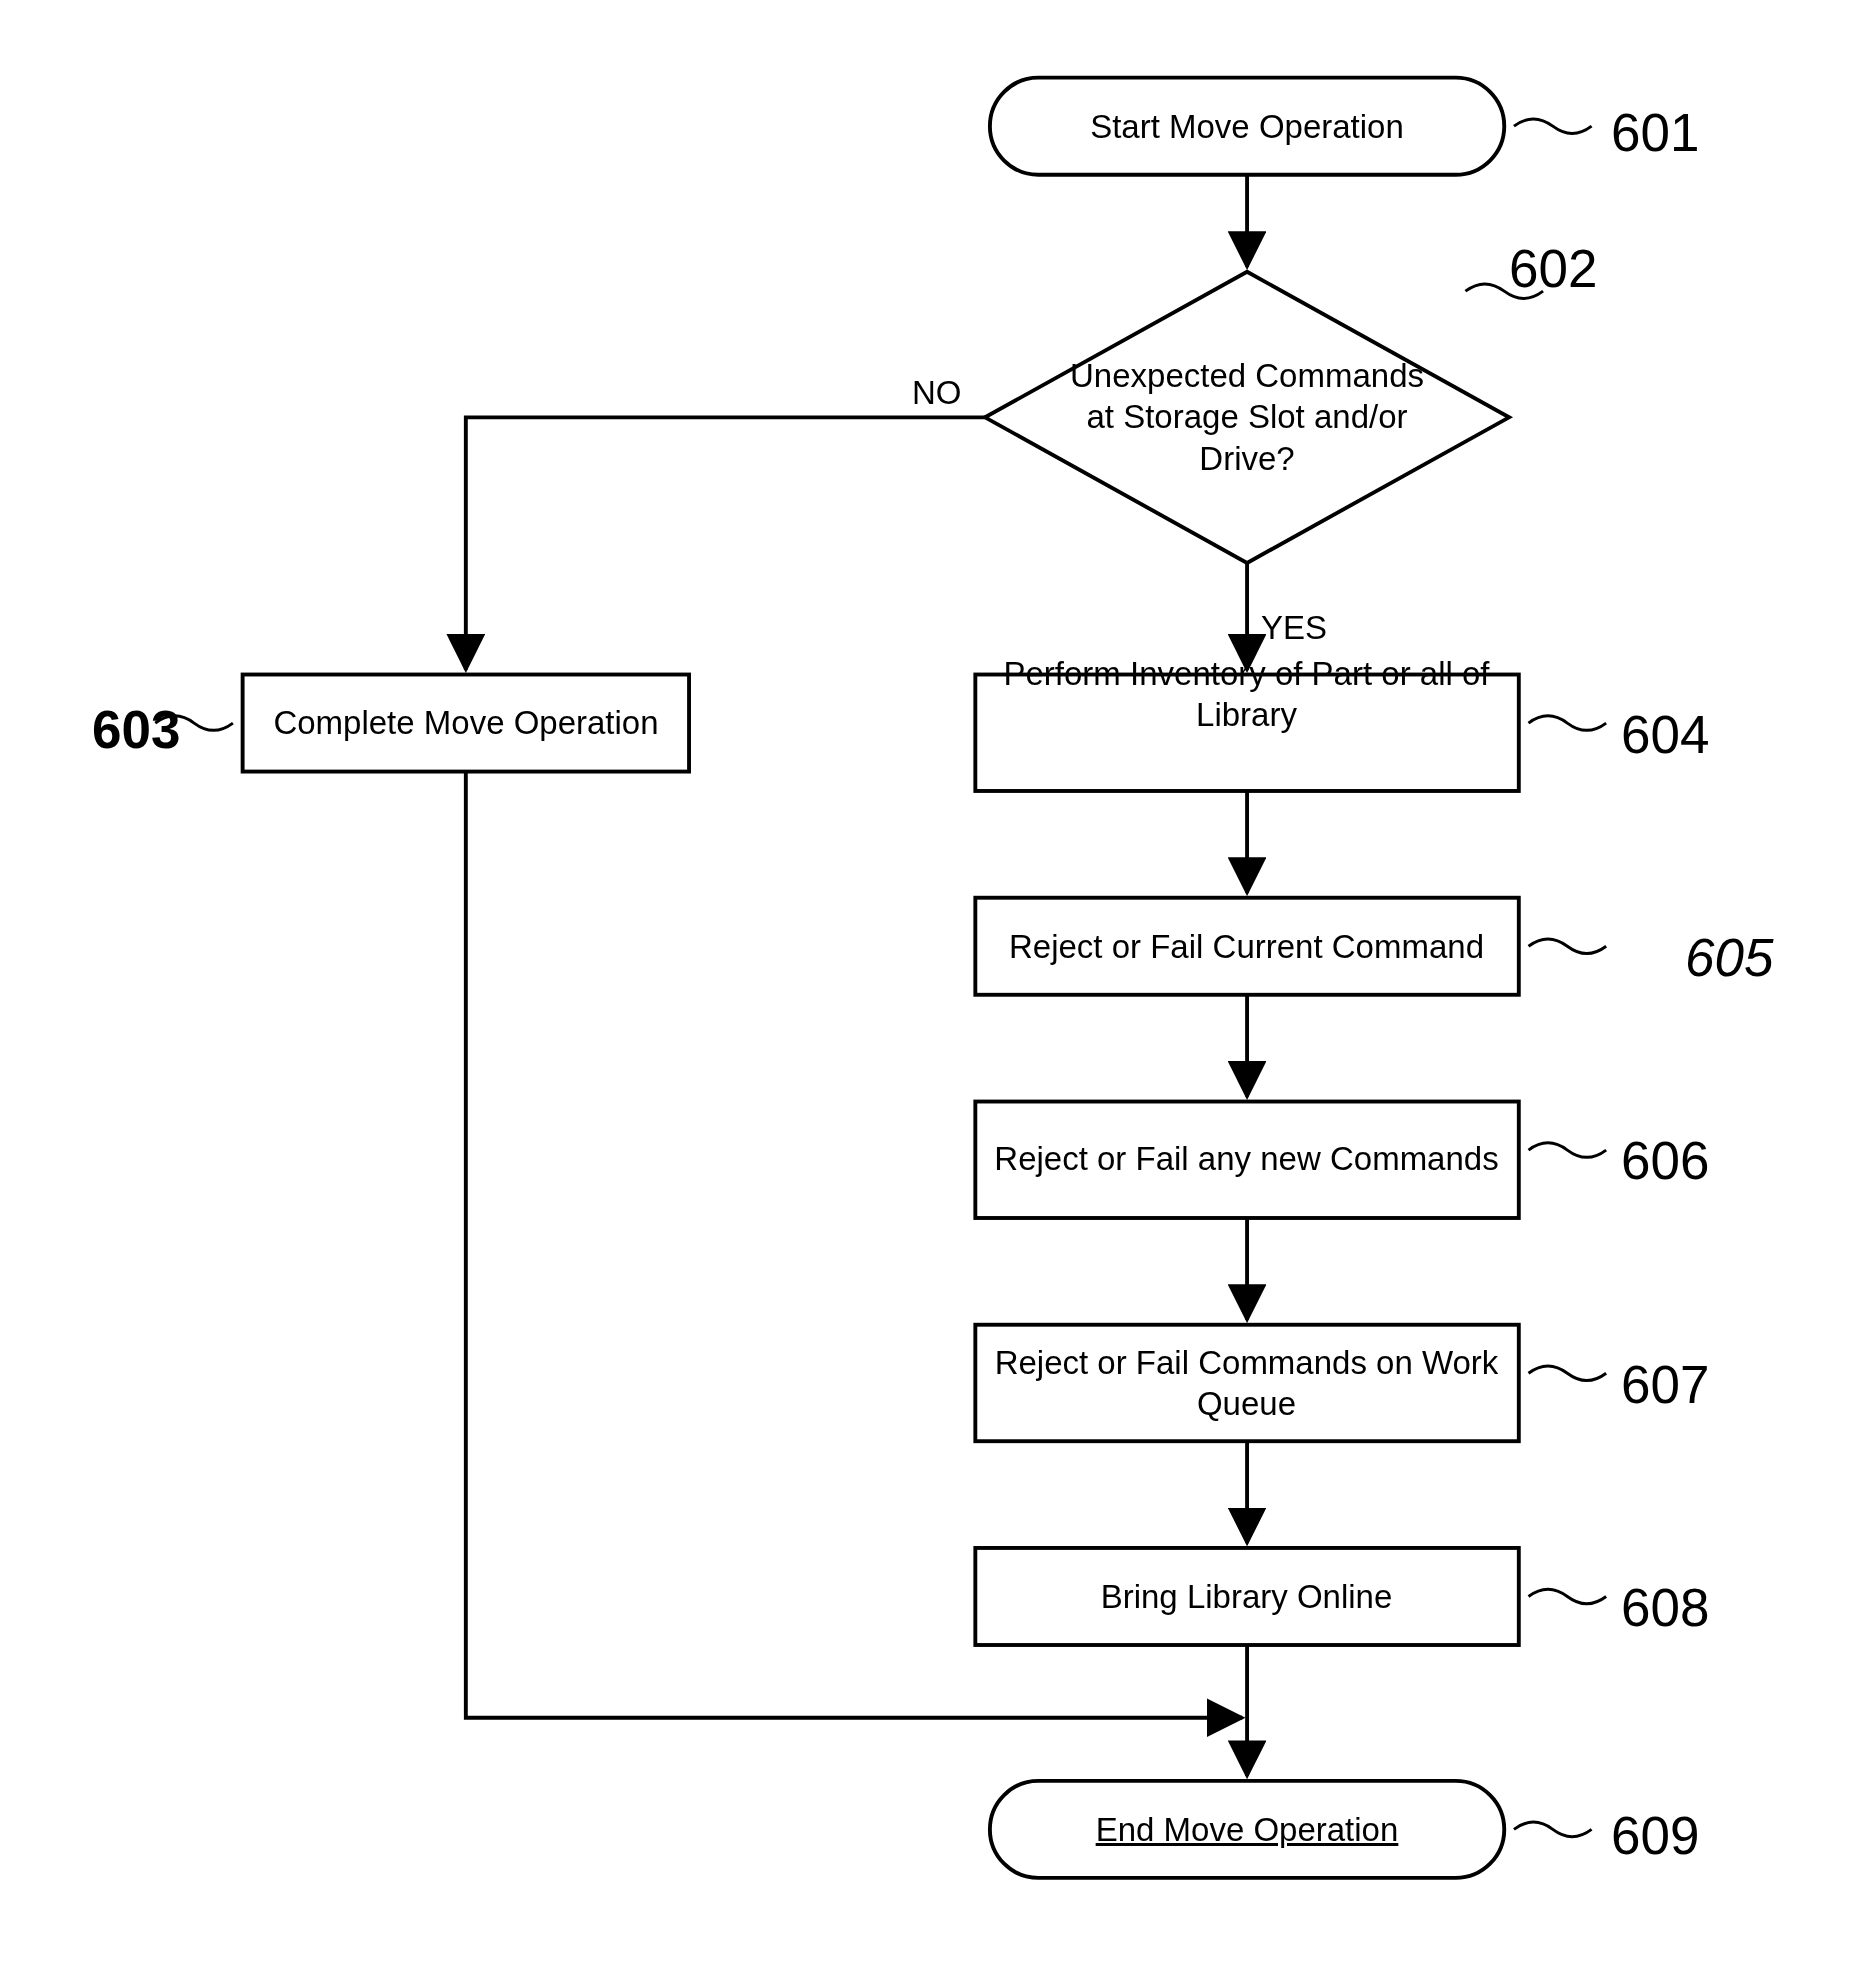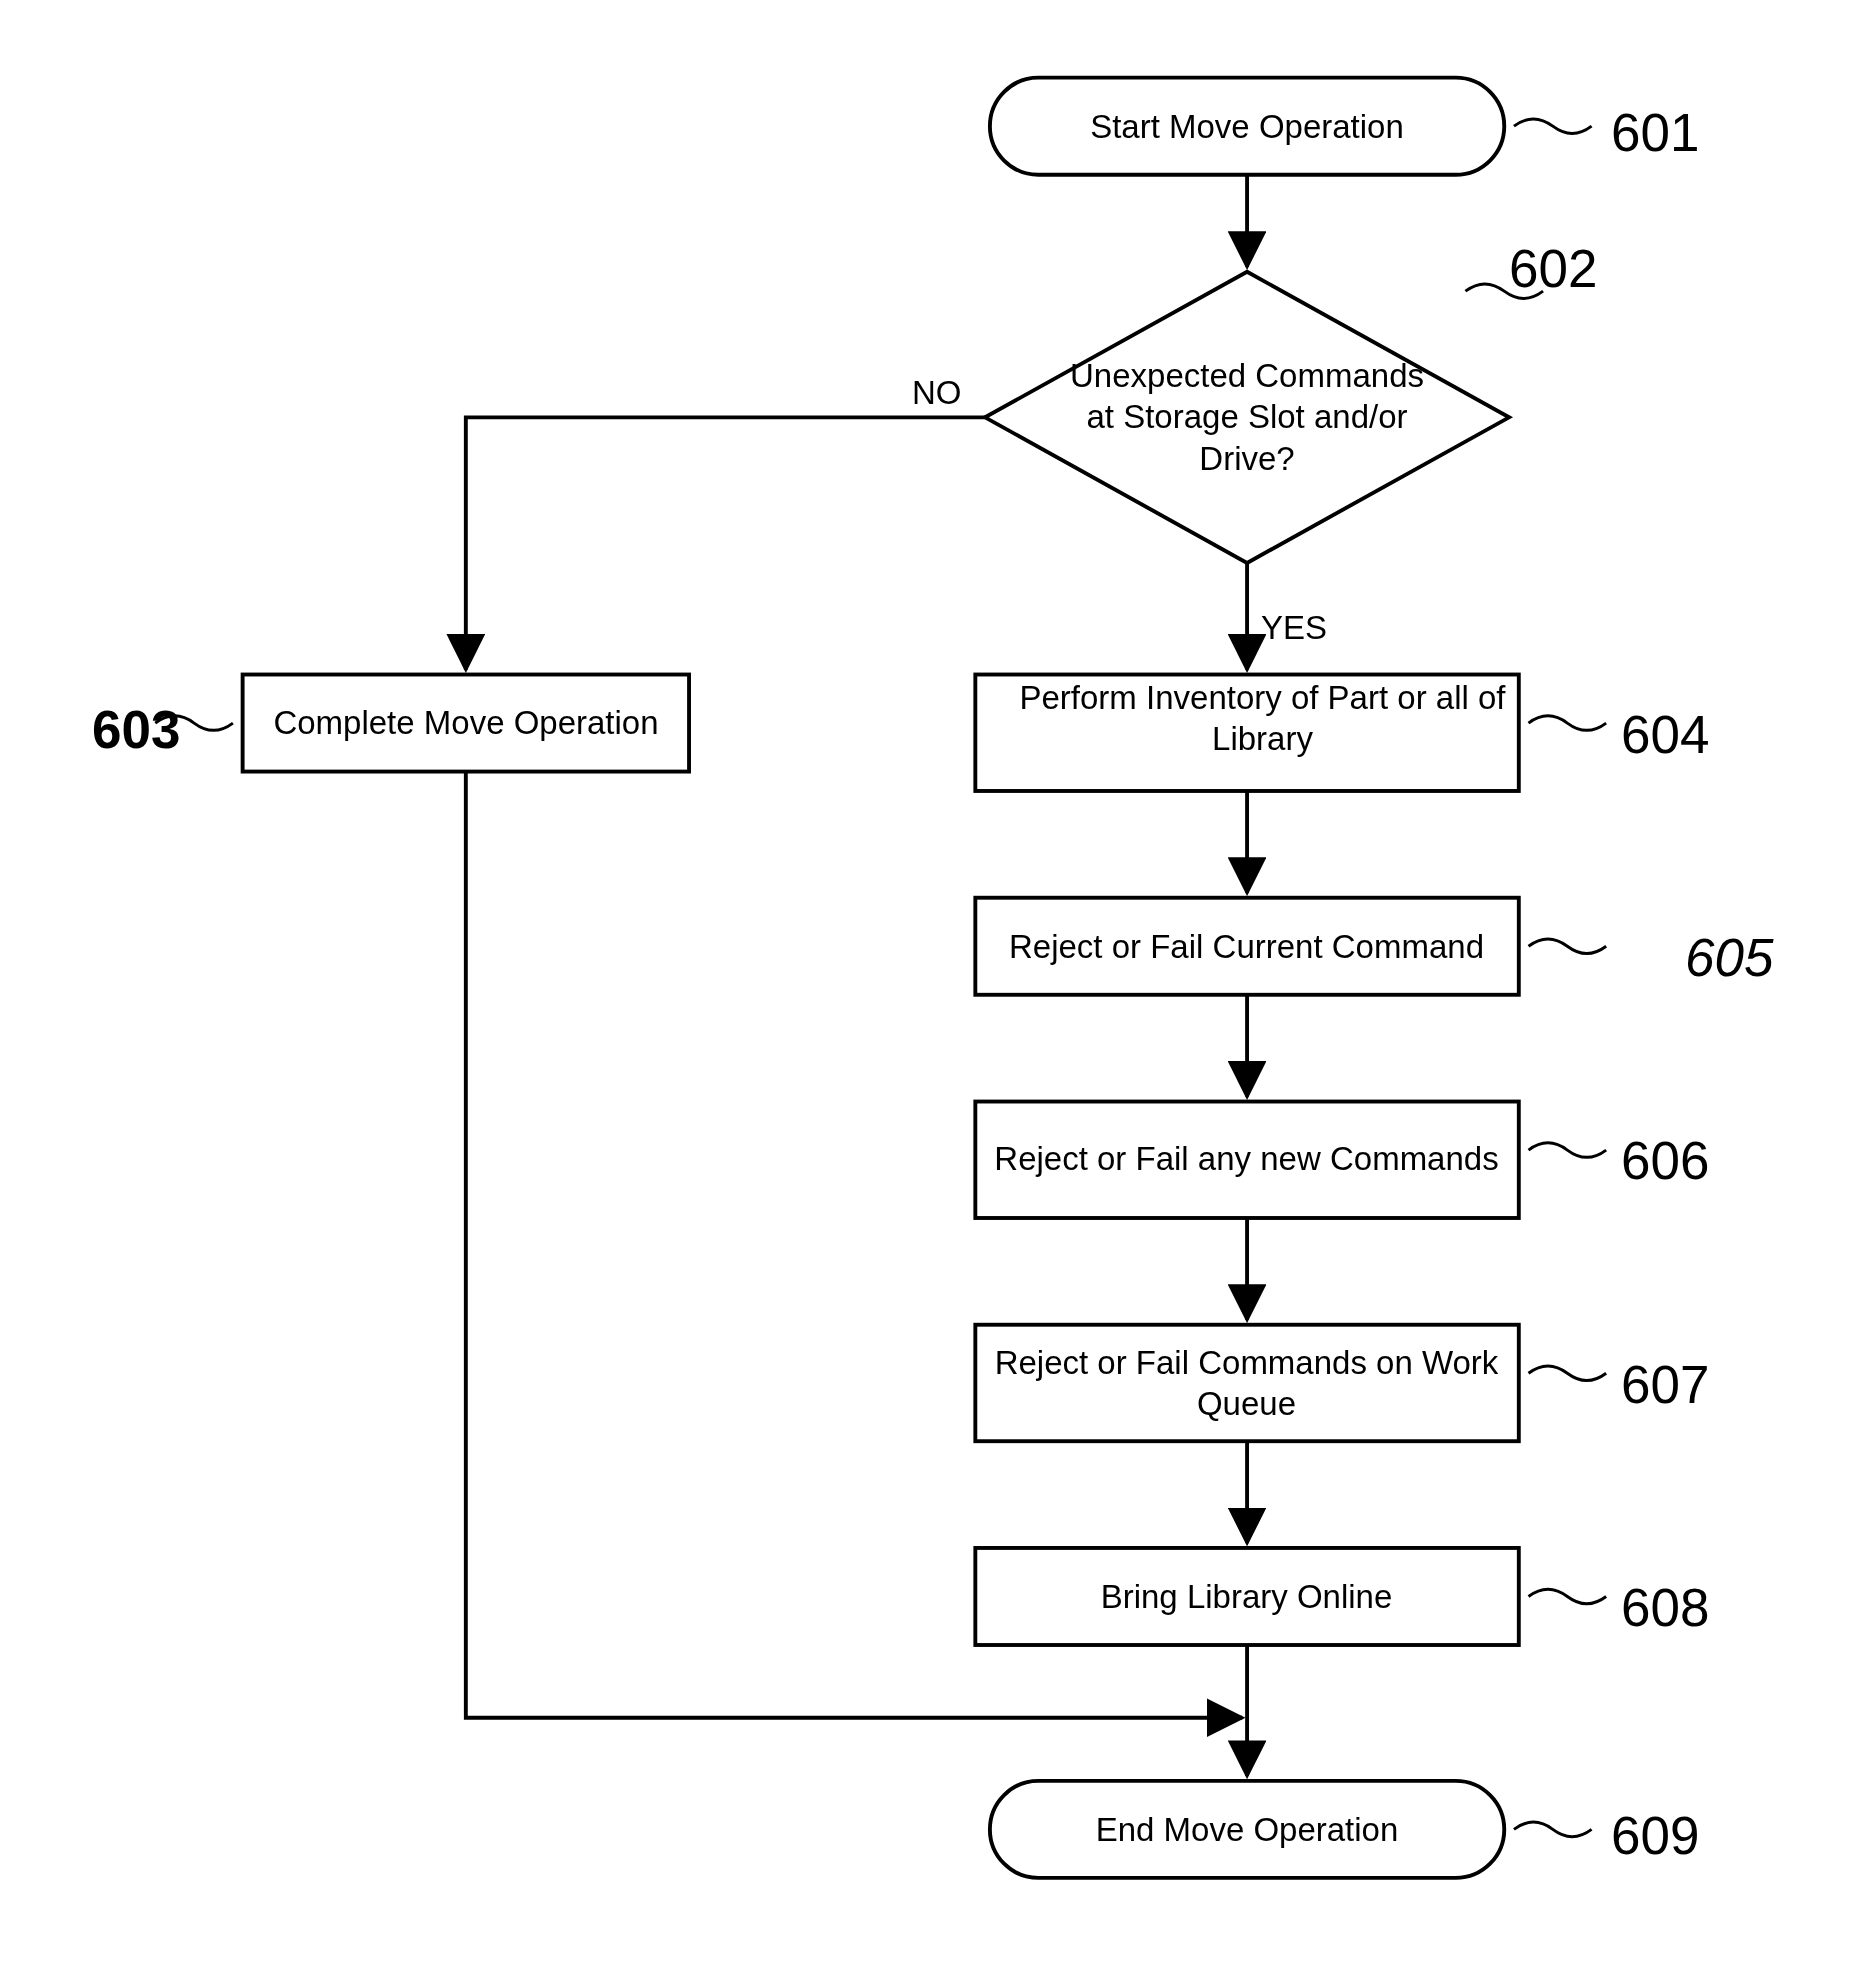--- a/index.html
+++ b/index.html
@@ -87,26 +87,26 @@
 
   <polyline points="480,795 480,1770 1280,1770" fill="none" stroke="#000" stroke-width="4" marker-end="url(#arrow)"></polyline>
 
   <rect x="1020" y="1835" rx="50" ry="50" width="530" height="100" fill="#fff" stroke="#000" stroke-width="4"></rect>
   <path d="M 1560 1885 q 20 -15 40 0 q 20 15 40 0" fill="none" stroke="#000" stroke-width="3"></path>
 </svg>
 
 <div class="node-text" style="left:990px; top:78px; width:514px; height:97px;">Start Move Operation</div>
 <div class="node-text" style="left:1053px; top:320px; width:388px; height:194px;">Unexpected Commands at Storage Slot and/or Drive?</div>
 <div class="node-text" style="left:243px; top:674px; width:446px; height:97px;">Complete Move Operation</div>
-<div class="node-text" style="left:975px; top:660px; width:543px; height:116px;padding-left:16px;">Perform Inventory of Part or all of Library</div>
+<div class="node-text" style="left:975px; top:636px; width:543px; height:116px;">Perform Inventory of Part or all of Library</div>
 <div class="node-text" style="left:975px; top:898px; width:543px; height:97px;">Reject or Fail Current Command</div>
 <div class="node-text" style="left:975px; top:1101px; width:543px; height:116px;">Reject or Fail any new Commands</div>
 <div class="node-text" style="left:975px; top:1325px; width:543px; height:116px;">Reject or Fail Commands on Work Queue</div>
 <div class="node-text" style="left:975px; top:1548px; width:543px; height:97px;">Bring Library Online</div>
-<div class="node-text" style="left:990px; top:1781px; width:514px; height:97px;">End Move Operation</div>
+<div class="node-text" style="left:990px; top:1781px; width:514px; height:97px;text-decoration:underline;">End Move Operation</div>
 
 <div class="edge-label" style="left:912px; top:374px;">NO</div>
 <div class="edge-label" style="left:1261px; top:573px;margin-top:36px;">YES</div>
 
 <div class="ref-label" style="left:1611px; top:102px;">601</div>
 <div class="ref-label" style="left:1509px; top:238px;">602</div>
 <div class="ref-label" style="left:92px;  top:699px;font-weight:bold;">603</div>
 <div class="ref-label" style="left:1621px; top:704px;">604</div>
 <div class="ref-label" style="left:1685px; top:927px;font-style:italic;">605</div>
 <div class="ref-label" style="left:1621px; top:1130px;">606</div>

